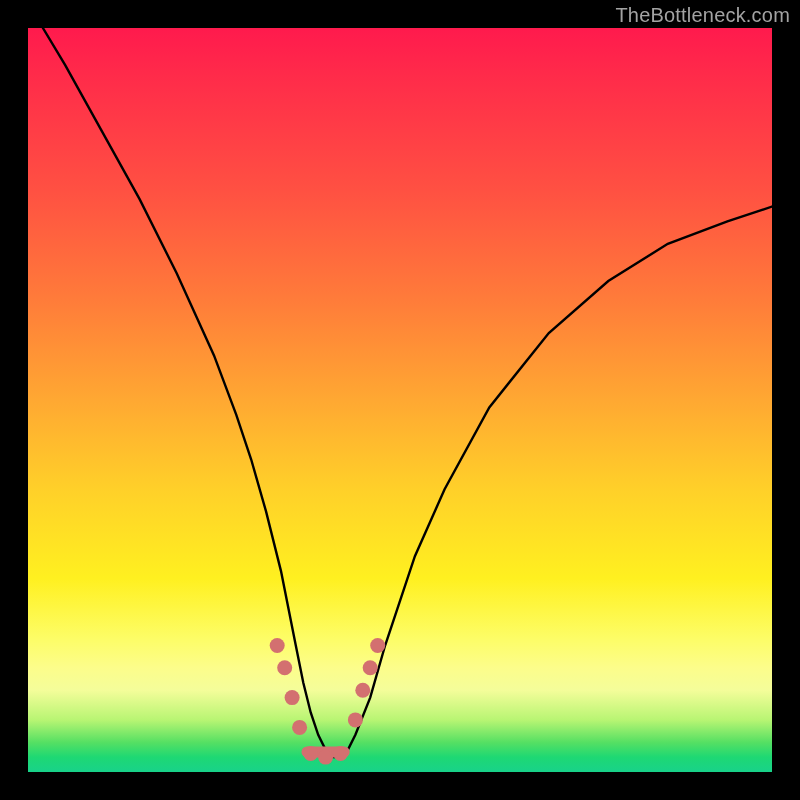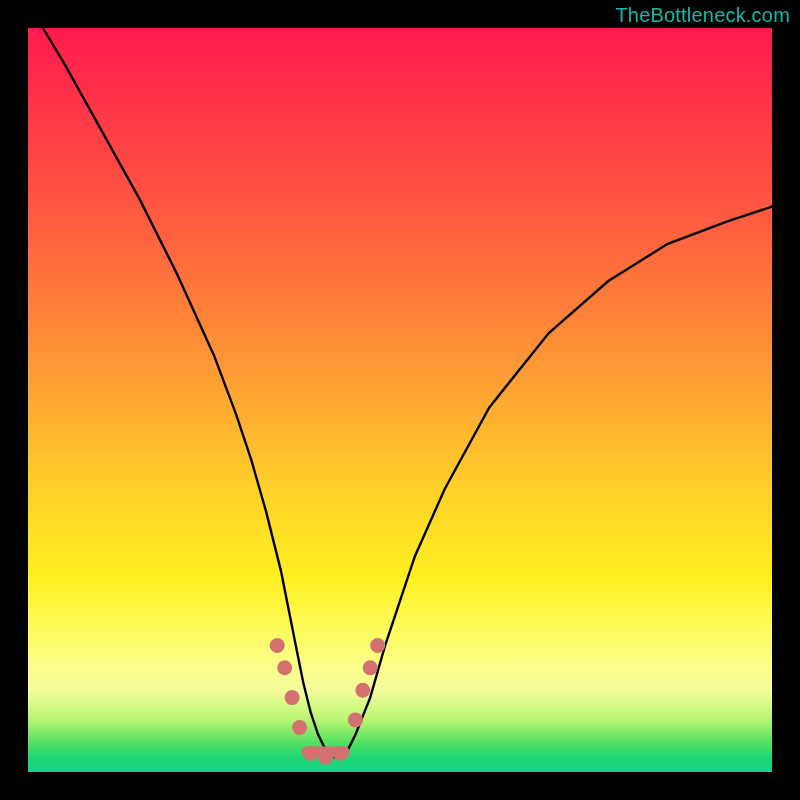--- a/index.html
+++ b/index.html
@@ -45,21 +45,21 @@
       #b8f573 93%,
       #56e063 96%,
       #1ed873 98%,
       #18d28a 100%
     );
   }
   .watermark {
     position: absolute;
     top: 4px;
     right: 10px;
-    color: #14b8a6;
+    color: #a3a3a3;
     font-size: 20px;
     font-weight: 500;
     letter-spacing: 0.2px;
     user-select: none;
   }
   svg.curve {
     position: absolute;
     inset: 0;
     width: 100%;
     height: 100%;

